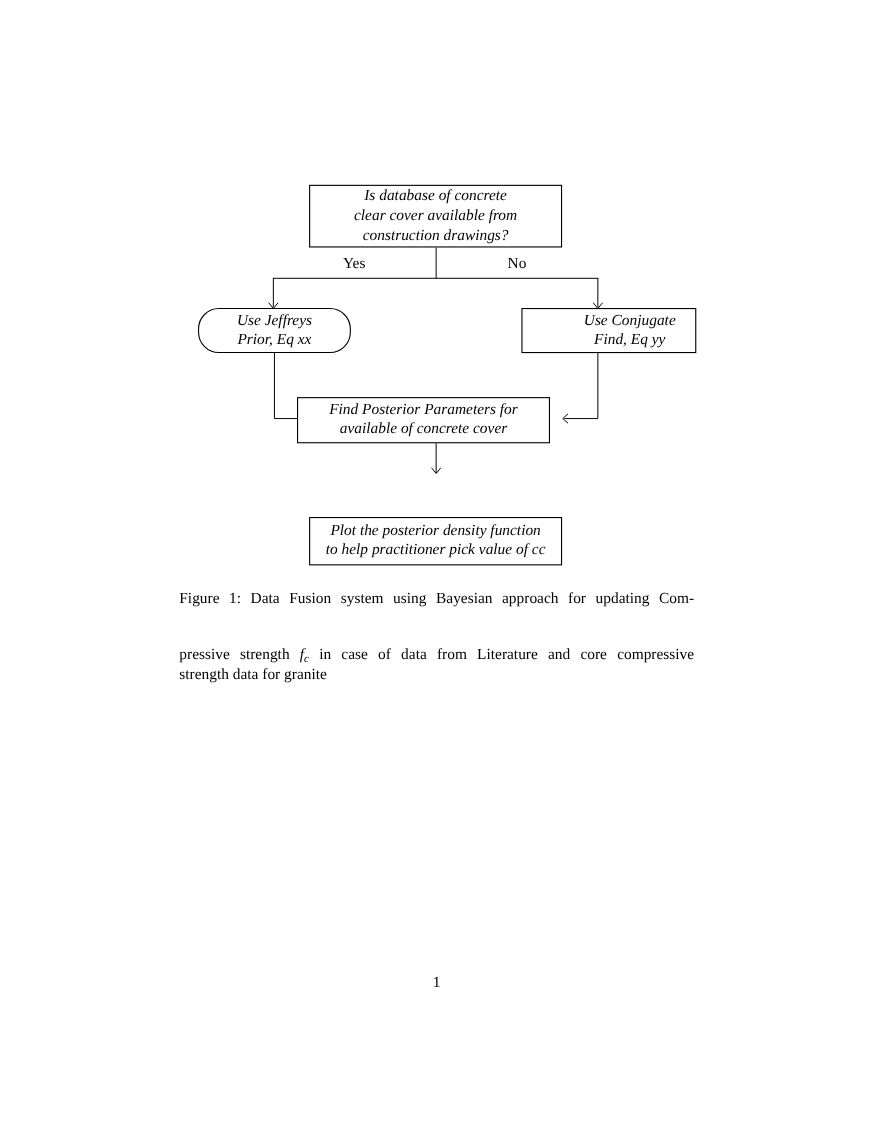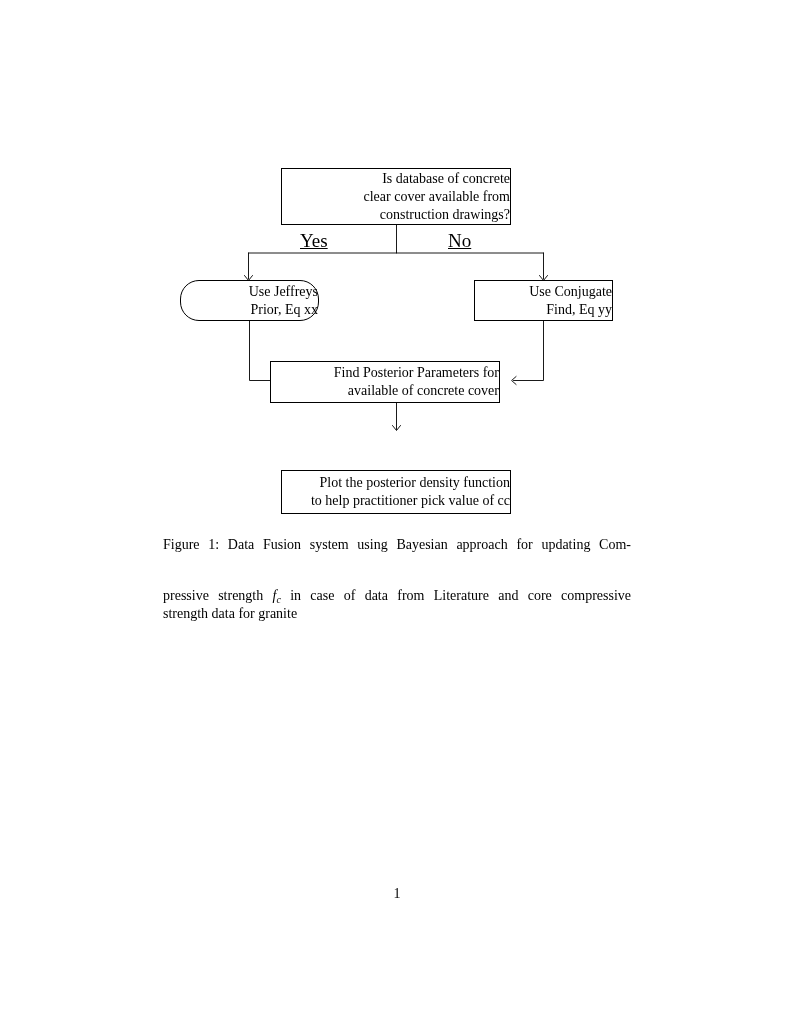--- a/index.html
+++ b/index.html
@@ -18,37 +18,38 @@
     width: 794px; height: 1028px;
     pointer-events: none;
   }
   .node {
     position: absolute;
     box-sizing: border-box;
     border: 1px solid #000000;
     background: #ffffff;
     display: flex;
     flex-direction: column;
-    align-items: flex-end;
+    align-items: center;
     justify-content: center;
     text-align: center;
     font-size: 14px;
     line-height: 18px;
+    font-style: italic;
   }
   .node-question  { left: 281px; top: 168px; width: 230px; height: 57px; }
   .node-jeffreys  { left: 180px; top: 280px; width: 139px; height: 41px; border-radius: 19px; }
-  .node-conjugate { left: 474px; top: 280px; width: 139px; height: 41px; padding-left: 38px; }
+  .node-conjugate { left: 474px; top: 280px; width: 159px; height: 41px; padding-left: 38px; }
   .node-posterior { left: 270px; top: 361px; width: 230px; height: 42px; }
   .node-plot      { left: 281px; top: 431px; width: 230px; height: 44px; margin-top: 39px; }
   .edge-label {
     position: absolute;
-    font-size: 19px;
+    font-size: 14px;
     line-height: 16px;
+    text-align: center;
     width: 44px;
-    text-decoration: underline;
   }
   .edge-label-yes { left: 300px; top: 233px; }
   .edge-label-no  { left: 448px; top: 233px; }
   .caption {
     position: absolute;
     left: 163px;
     top: 488px;
     width: 468px;
     font-size: 14px;
     line-height: 17.4px;

